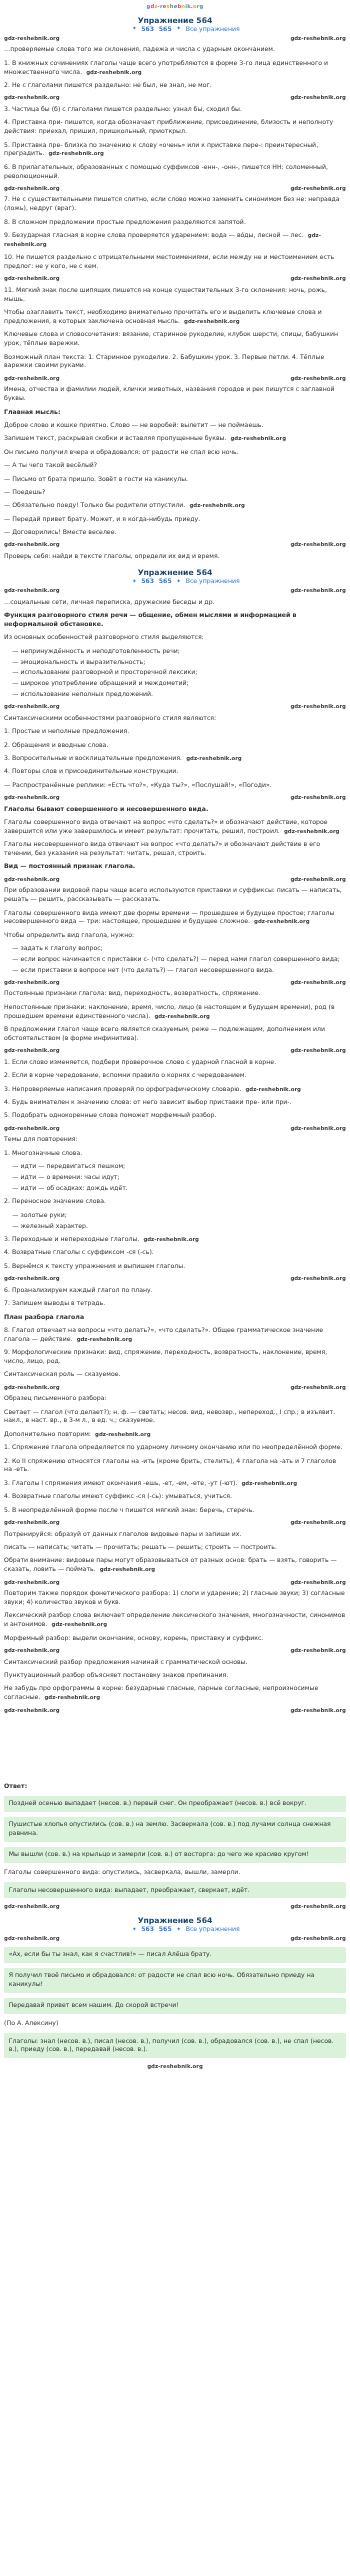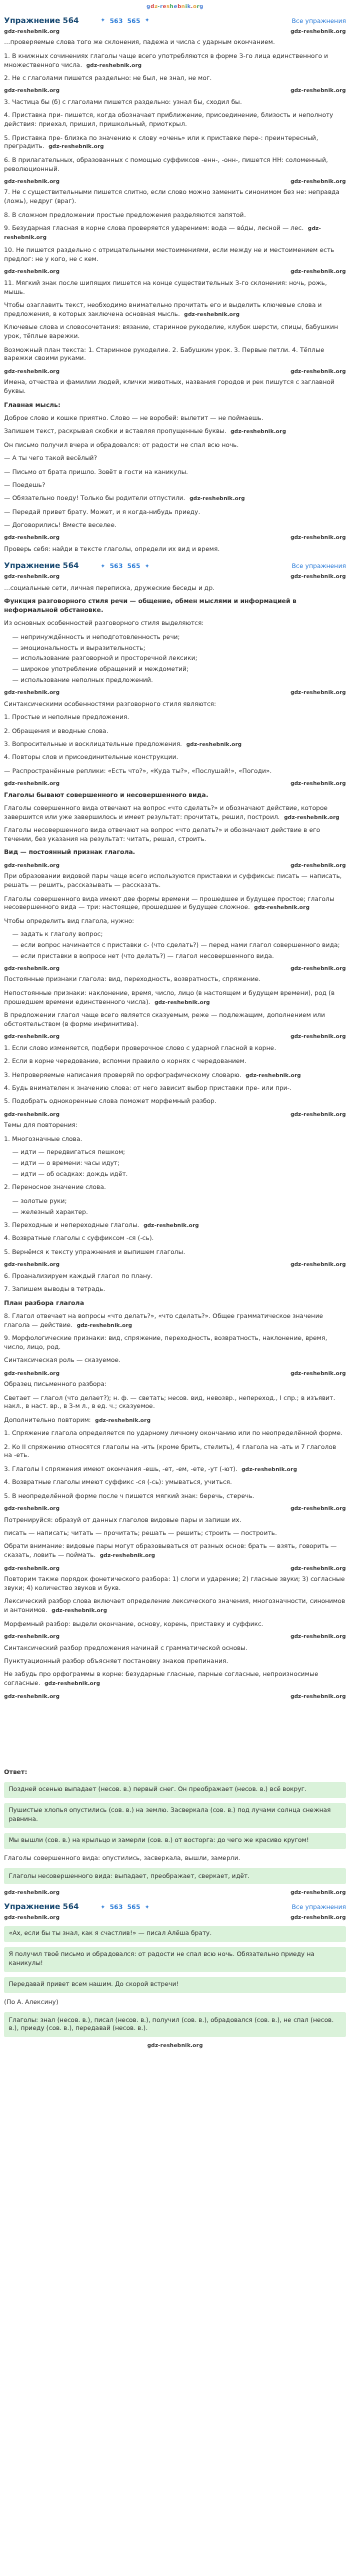--- a/index.html
+++ b/index.html
@@ -1,20 +1,20 @@
 <!DOCTYPE html>
 <html lang="ru" style="font-size:8.2px"><head>
 <meta charset="utf-8">
 <style>
   html,body{margin:0;padding:0;background:#ffffff;}
   body{width:350px;font-family:"DejaVu Sans",sans-serif;color:#333;}
   .page{width:350px;min-height:3419px;box-sizing:border-box;padding:1px 4.1px 10.3px 4.1px;}
   .logo-row{text-align:center;font-size:5.2px;font-weight:bold;letter-spacing:0.2px;margin:1.5px 0 4.1px;}
   .logo-ch{display:inline;}
-  .ex-header{display:flex;margin:7.2px 0 3.1px;}
+  .ex-header{display:flex;align-items:center;margin:7.2px 0 3.1px;flex-direction:column;}
   .ex-title{font-size:7.7px;font-weight:bold;color:#15466f;margin:0;white-space:nowrap;}
   .ex-nav{display:flex;align-items:center;gap:4.6px;margin-left:21.6px;flex:1;}
   .dia{color:#2f7ed8;font-size:5.7px;}
   a.navlink{color:#2f7ed8;text-decoration:none;font-size:6.2px;font-weight:bold;}
   a.all{margin-left:auto;font-weight:normal;font-size:6.2px;}
   .wm-row{display:flex;justify-content:space-between;margin:2.6px 0;}
   .wm-center-row{justify-content:center;}
   .wm{font-size:5.4px;font-weight:bold;color:#3c3c3c;}
   .wm.inline{margin-left:4.1px;}
   p.body{font-size:6.2px;line-height:8.8px;margin:4.6px 0;}

